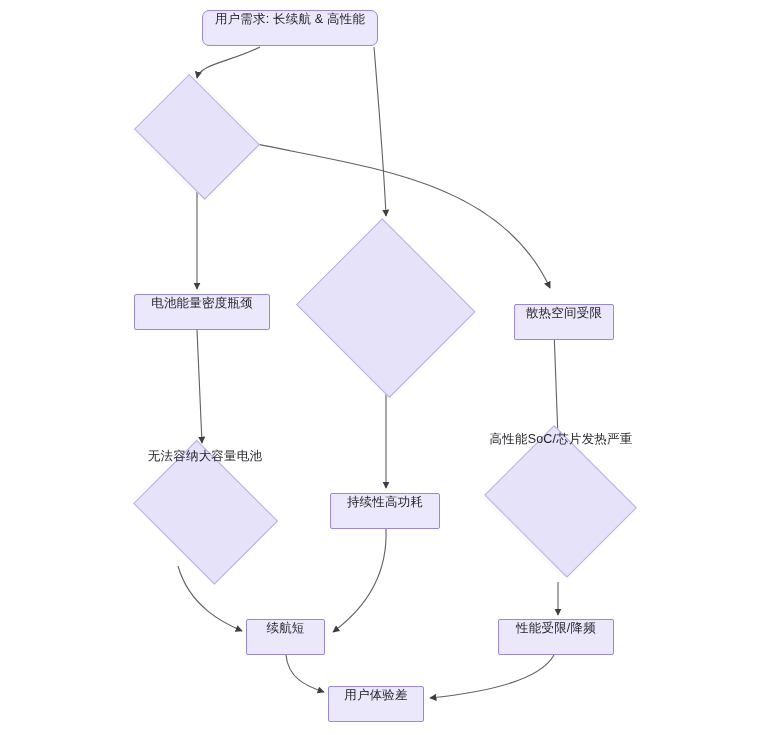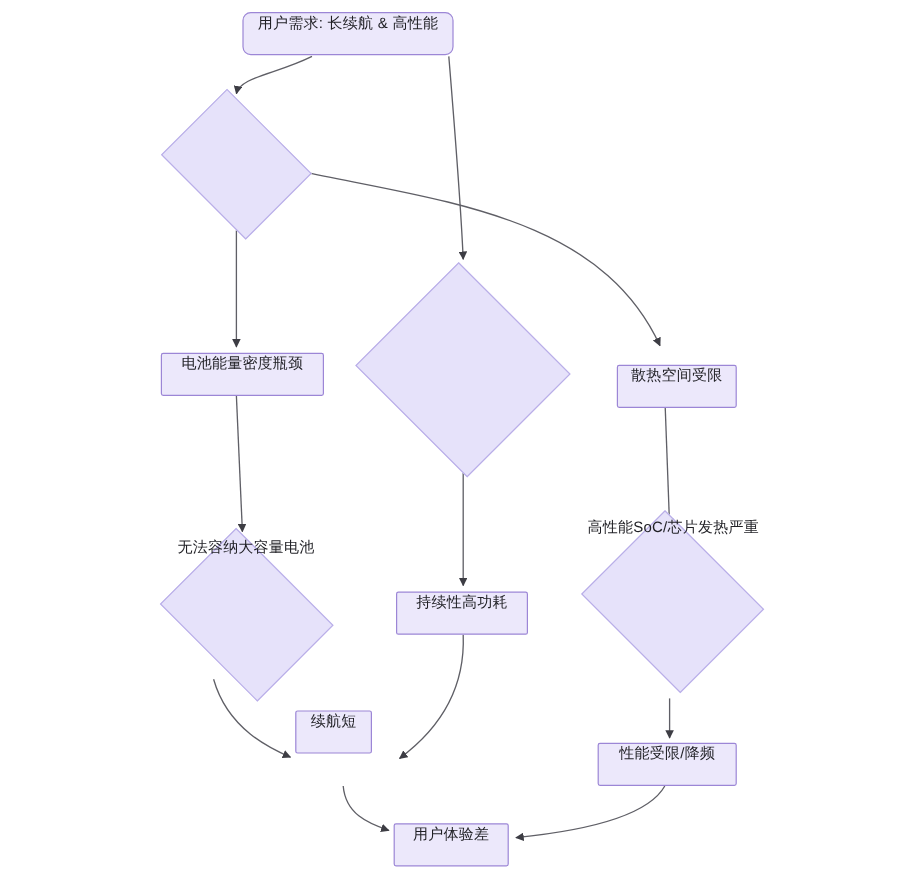--- a/index.html
+++ b/index.html
@@ -122,21 +122,21 @@
         <div class="diamond-shape" style="width: 114.534px; height: 90.496px; left: 23.733px; top: 18.752px;"></div>
         <span class="label">无法容纳大容量电池</span>
       </div>
       <div class="node rect" style="left: 330px; top: 493px; width: 110px; height: 36px;">
         <span class="label">持续性高功耗</span>
       </div>
       <div class="node diamond" style="left: 478px; top: 431px; width: 166px; height: 140px;">
         <div class="diamond-shape" style="width: 117.362px; height: 98.98px; left: 24.319px; top: 20.51px;"></div>
         <span class="label">高性能SoC/芯片发热严重</span>
       </div>
-      <div class="node rect" style="left: 246px; top: 592px; width: 64px; height: 36px; font-family: Liberation Serif, serif;">
+      <div class="node rect" style="left: 246px; top: 619px; width: 79px; height: 36px; font-family: Liberation Serif, serif;">
         <span class="label">续航短</span>
       </div>
       <div class="node rect" style="left: 498px; top: 619px; width: 116px; height: 36px;">
         <span class="label">性能受限/降频</span>
       </div>
       <div class="node rect" style="left: 328px; top: 686px; width: 96px; height: 36px;">
         <span class="label">用户体验差</span>
       </div>
     </div>
 

